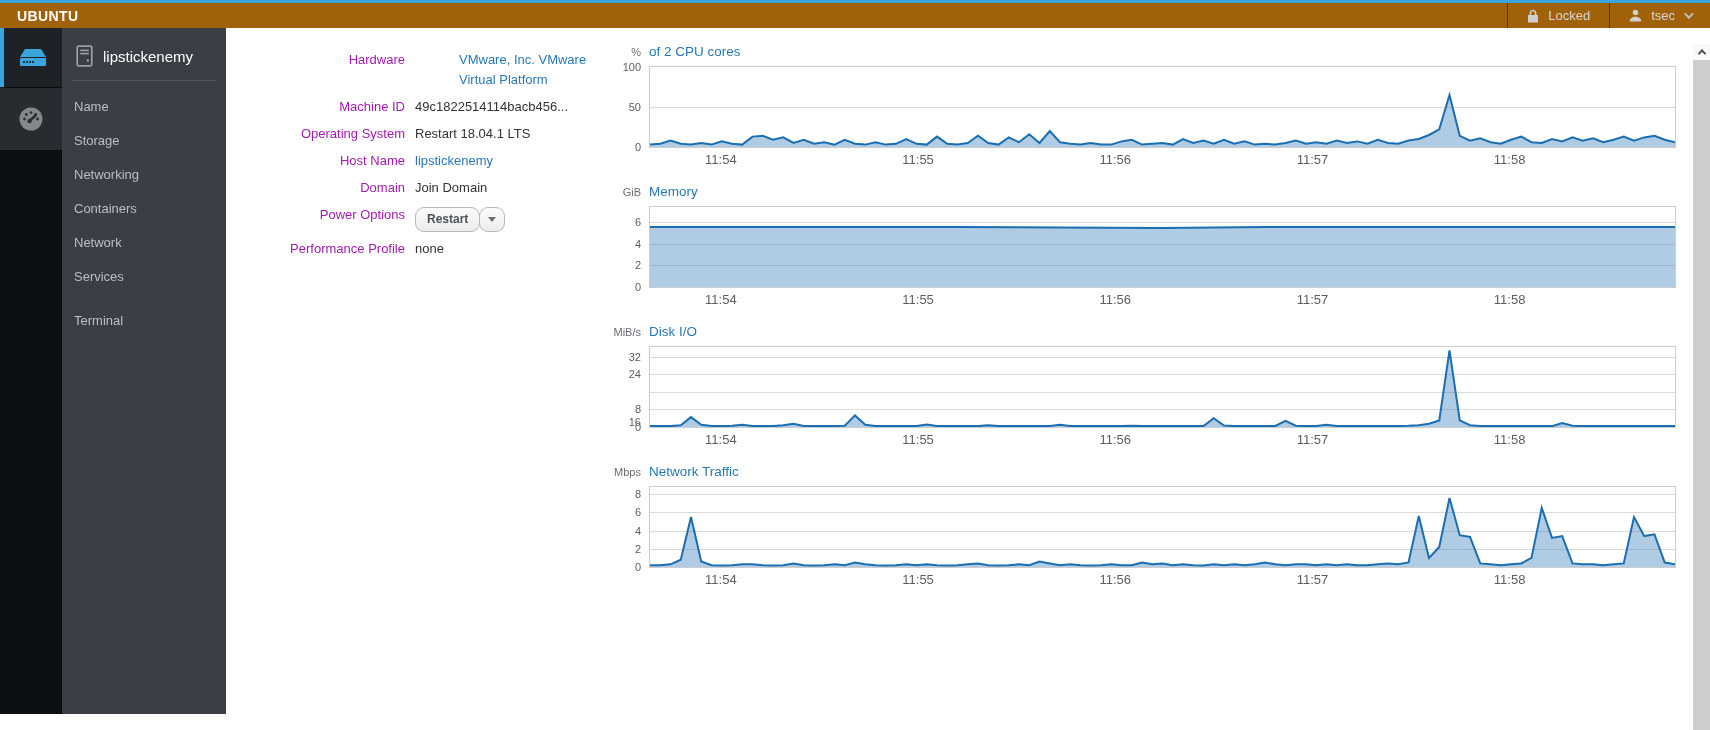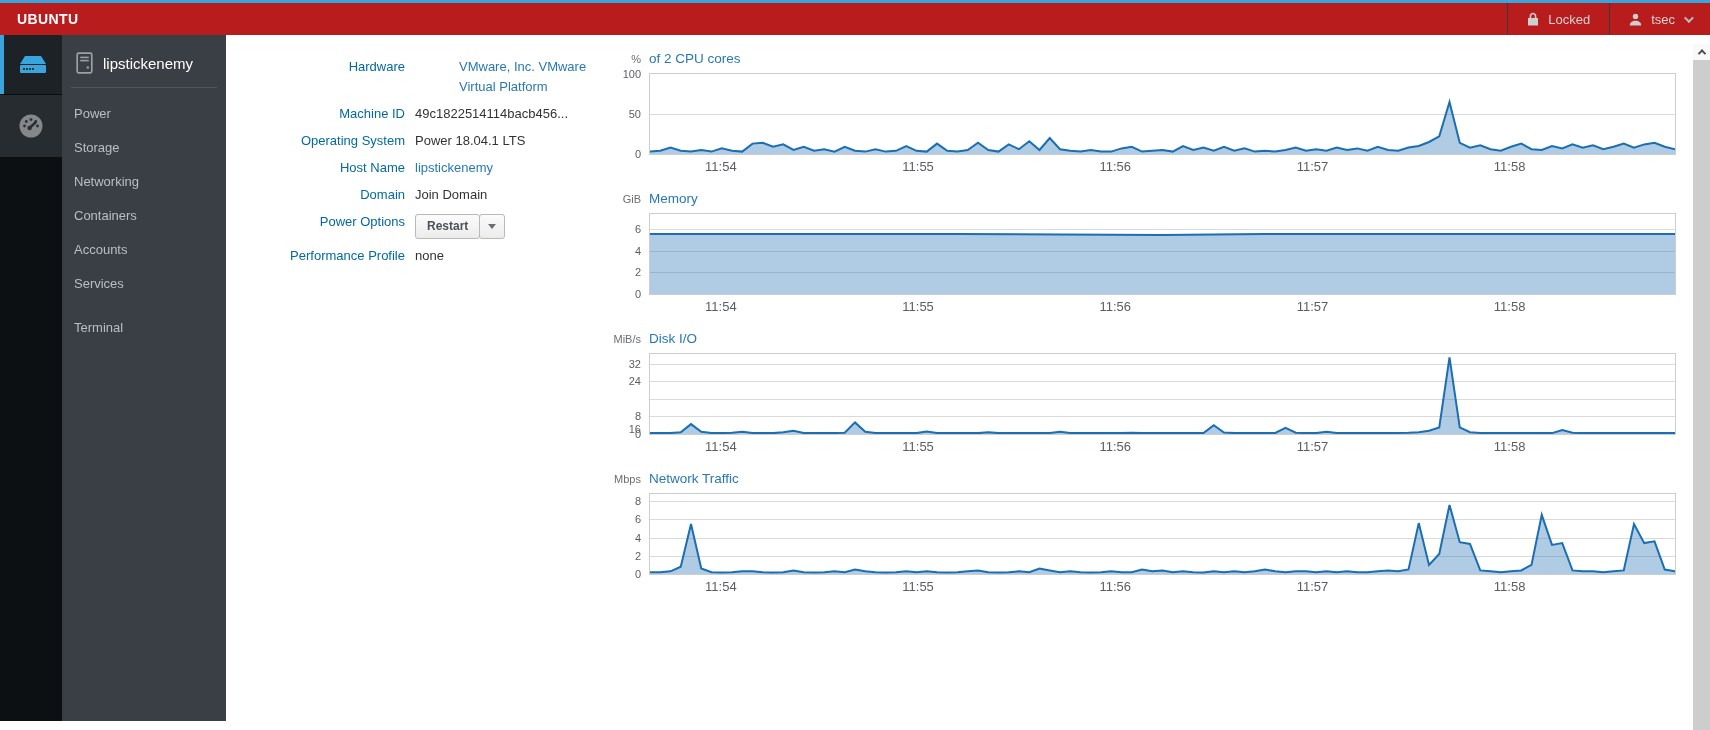--- a/index.html
+++ b/index.html
@@ -1,20 +1,20 @@
 <!DOCTYPE html>
 <html><head>
 <meta charset="utf-8">
 <style>
   * { margin:0; padding:0; box-sizing:border-box; }
   html,body { width:1710px; height:730px; overflow:hidden; background:#fff;
     font-family:"Liberation Sans", sans-serif; }
 
   
-  .topnav { height:35px; background:#b91c1c; border-top:3px solid #39a5dc;
+  .topnav { height:28px; background:#a16207; border-top:3px solid #39a5dc;
     display:flex; align-items:stretch; color:#eee; position:relative; z-index:5; }
   .brand { display:flex; align-items:center; margin-left:17px; font-size:14px;
     font-weight:bold; color:#fff; letter-spacing:.4px; }
   .nav-right { margin-left:auto; display:flex; align-items:stretch; }
   .nav-item { display:flex; align-items:center; gap:9px; padding:0 19px;
     border-left:1px solid #3a3a3a; color:#d5d5d5; font-size:13px; cursor:pointer; }
   .chev-down { width:7px; height:7px; border-right:2px solid #bdbdbd;
     border-bottom:2px solid #bdbdbd; transform:rotate(45deg) translateY(-2px); }
 
   
@@ -33,32 +33,32 @@
   .nav-list { padding-top:9px; }
   .side-item { padding:9px 12px 10px; color:#b9bfc4; font-size:13px; cursor:pointer; }
   .side-item.active { background:#454b51; color:#fff; font-weight:bold; }
   .side-item.separated { margin-top:10px; }
 
   
   .main { flex:1; display:flex; padding-top:22px; background:#fff; }
 
   .info-panel { width:312px; margin-left:54px; flex:none; }
   .info-row { display:flex; margin-bottom:7px; font-size:13px; line-height:20px; }
-  .info-label { width:125px; text-align:right; color:#0369a1; flex:none; }
+  .info-label { width:125px; text-align:right; color:#a21caf; flex:none; }
   .info-value { margin-left:10px; color:#333; white-space:nowrap; }
   a.val-link { color:#2878b8; text-decoration:none; cursor:pointer; }
   a.val-link.wrap { display:inline-block; width:152px; white-space:normal;margin-left:44px; }
   .info-icon { display:inline-flex; align-items:center; justify-content:center;
     width:15px; height:15px; border-radius:50%; background:#2e80c0; color:#fff;
     font-size:10px; font-family:"Liberation Serif",serif; font-style:italic; font-weight:bold;
     margin-left:5px; vertical-align:-2px; cursor:pointer; }
   .btn-group { display:inline-flex; margin-top:2px; }
   .btn { background:linear-gradient(#fbfbfb,#ececec); border:1px solid #b9b9b9;
     color:#4d5258; font-weight:bold; font-size:12px; padding:4px 11px 5px;
-    cursor:pointer; font-family:inherit; border-radius:3px; }
+    cursor:pointer; font-family:inherit; border-radius:9px; }
   .btn.caret-btn { margin-left:-1px; padding:4px 8px 5px; display:flex; align-items:center; }
   .caret { width:0; height:0; border-left:4px solid transparent;
     border-right:4px solid transparent; border-top:5px solid #6a6e73; }
 
   
   .charts-col { flex:1; margin-right:34px; margin-top:-6px; }
   .chart { margin-bottom:17px; }
   .chart-head { display:flex; align-items:baseline; margin-bottom:7px; }
   .chart-unit { width:57px; text-align:right; padding-right:8px; font-size:11px; color:#6a6e73; flex:none; }
   .chart-title { font-size:13.5px; color:#2878b8; text-decoration:none; cursor:pointer; }
@@ -142,43 +142,43 @@
             <rect x="1.2" y="1.2" width="14.6" height="19.6" rx="1.5" fill="none" stroke="#9aa0a5" stroke-width="1.7"></rect>
             <line x1="4.2" y1="5.4" x2="12.8" y2="5.4" stroke="#9aa0a5" stroke-width="1.6"></line>
             <line x1="4.2" y1="8.6" x2="12.8" y2="8.6" stroke="#9aa0a5" stroke-width="1.6"></line>
             <circle cx="11.8" cy="15.5" r="1.2" fill="#9aa0a5"></circle>
           </svg>
       </span>
       <span class="host-name">lipstickenemy</span>
     </div>
     <div class="side-divider"></div>
     <div class="nav-list">
-        <div class="side-item">Power</div>
+        <div class="side-item">Name</div>
         <div class="side-item">Storage</div>
         <div class="side-item">Networking</div>
         <div class="side-item">Containers</div>
-        <div class="side-item">Accounts</div>
+        <div class="side-item">Network</div>
         <div class="side-item">Services</div>
         <div class="side-item separated">Terminal</div>
       </div>
   </div>
 
   <div class="main">
     <div class="info-panel">
         <div class="info-row">
           <div class="info-label">Hardware</div>
           <div class="info-value"><a class="val-link wrap" href="#">VMware, Inc. VMware Virtual Platform</a></div>
         </div>
         <div class="info-row">
           <div class="info-label">Machine ID</div>
           <div class="info-value">49c1822514114bacb456...</div>
         </div>
         <div class="info-row">
           <div class="info-label">Operating System</div>
-          <div class="info-value">Power 18.04.1 LTS</div>
+          <div class="info-value">Restart 18.04.1 LTS</div>
         </div>
         <div class="info-row">
           <div class="info-label">Host Name</div>
           <div class="info-value"><a class="val-link" href="#">lipstickenemy</a></div>
         </div>
         <div class="info-row">
           <div class="info-label">Domain</div>
           <div class="info-value">Join Domain</div>
         </div>
         <div class="info-row">

